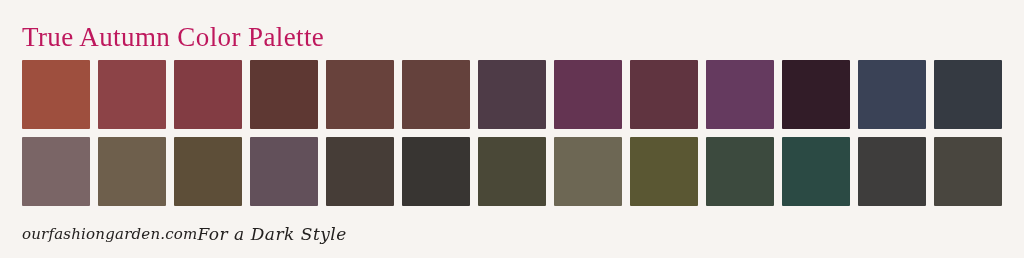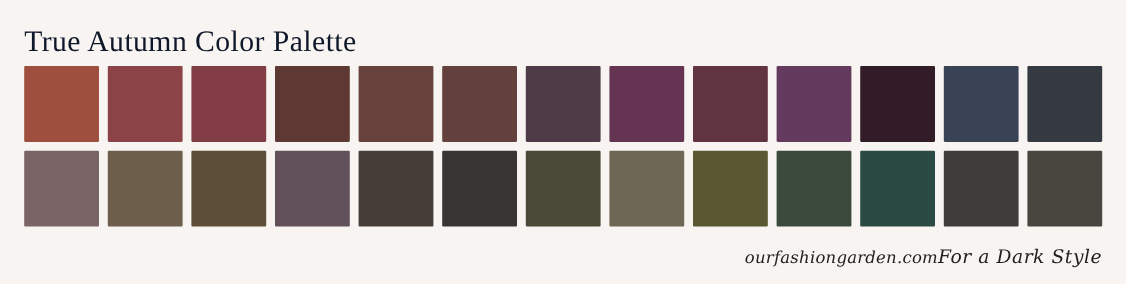--- a/index.html
+++ b/index.html
@@ -55,21 +55,21 @@
   #footer-bar {
     position: absolute;
     left: 0;
     right: 0;
     bottom: 0;
     height: 48px;
     padding: 0 22px;
     box-sizing: border-box;
     display: flex;
     align-items: center;
-    justify-content: flex-end;
+    justify-content: flex-start;
   }
   .script-text {
     font-family: "DejaVu Serif", serif;
     font-style: italic;
     color: #23201f;
     white-space: nowrap;
   }
   #site-credit {
     font-size: 15px;
     letter-spacing: 0.2px;
@@ -78,21 +78,21 @@
     font-size: 17px;
     letter-spacing: 0.5px;
     font-style: italic;
   }
 </style>
 </head>
 <body style="background: rgb(247, 244, 241);">
 
 <div id="palette-card" style="background: rgb(247, 244, 241);">
 
-  <div id="palette-title" style="color: #0f172a;">True Autumn Color Palette</div>
+  <div id="palette-title" style="color: #be185d;">True Autumn Color Palette</div>
 
   <div id="swatch-grid">
 
     <div class="swatch-row">
       <div class="swatch" title="#9e4f3e" style="background: rgb(158, 79, 62);"></div>
       <div class="swatch" title="#8c4347" style="background: rgb(140, 67, 71);"></div>
       <div class="swatch" title="#823c43" style="background: rgb(130, 60, 67);"></div>
       <div class="swatch" title="#5e3833" style="background: rgb(94, 56, 51);"></div>
       <div class="swatch" title="#68423c" style="background: rgb(104, 66, 60);"></div>
       <div class="swatch" title="#64413c" style="background: rgb(100, 65, 60);"></div>

